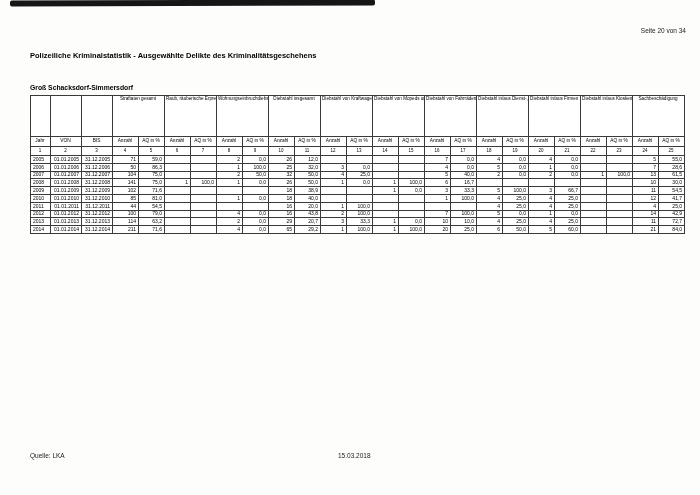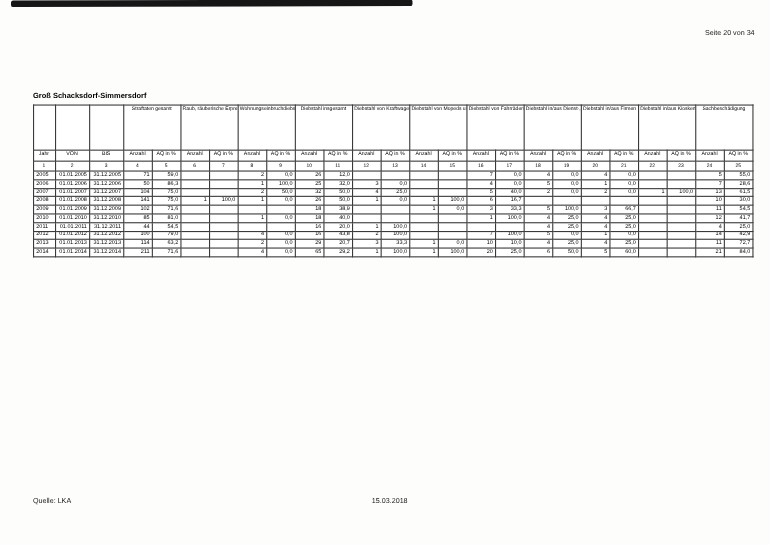--- a/index.html
+++ b/index.html
@@ -36,20 +36,21 @@
   tbody td.year{text-align:left;padding-left:2px;}
   .footer-source{position:absolute;left:30px;top:452px;font-size:6.5px;color:#222;}
   .footer-date{position:absolute;left:338px;top:452px;font-size:6.5px;color:#222;}
 </style>
 </head>
 <body>
 
 <div class="page">
   <div class="scan-artifact"></div>
   <div class="page-indicator">Seite 20 von 34</div>
+  <div class="doc-title">Polizeiliche Kriminalstatistik - Ausgewählte Delikte des Kriminalitätsgeschehens</div>
   <div class="doc-subtitle">Groß Schacksdorf-Simmersdorf</div>
   <table class="stats">
       <colgroup>
         <col style="width: 20px;">
         <col style="width: 31px;">
         <col style="width: 31px;">
         <col style="width: 26px;">
         <col style="width: 26px;">
         <col style="width: 26px;">
         <col style="width: 26px;">

